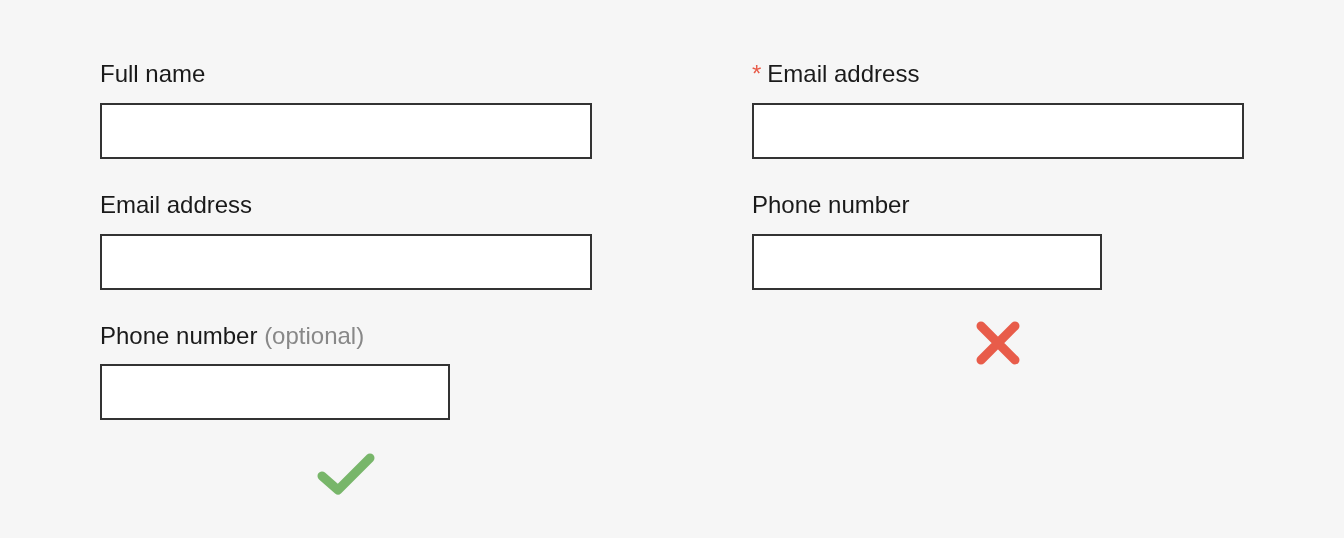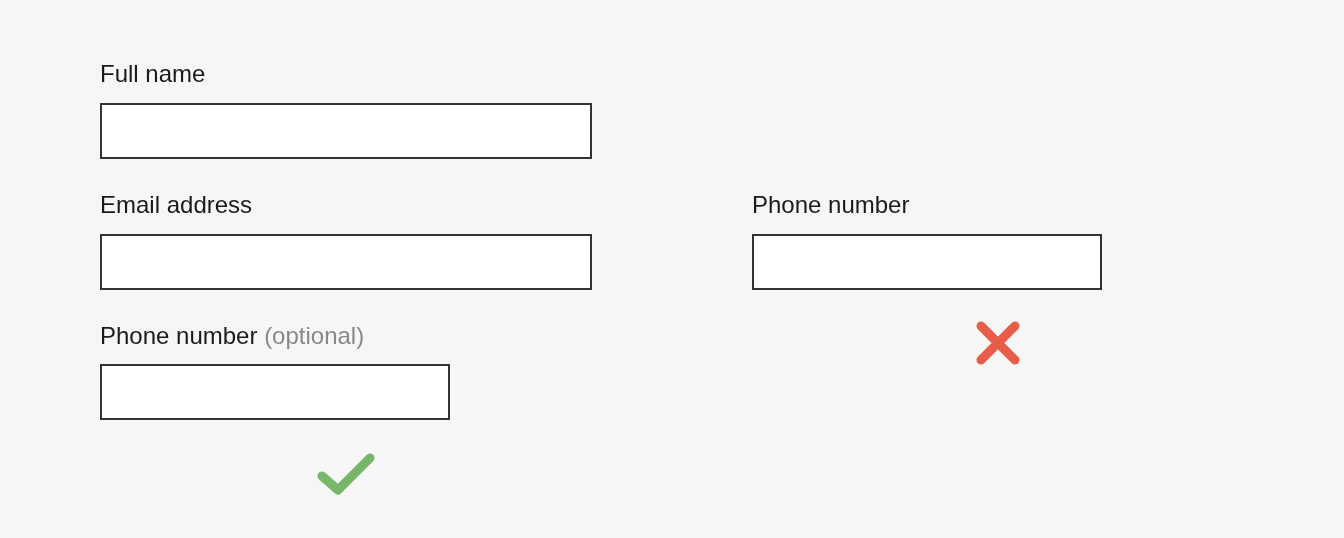--- a/index.html
+++ b/index.html
@@ -11,21 +11,20 @@
       background: #f6f6f6;
       font-family: -apple-system, BlinkMacSystemFont, "Segoe UI", Helvetica, Arial, sans-serif;
       width: 1344px;
       height: 538px;
       position: relative;
     }
     .container {
       display: flex;
       padding: 60px 100px 0 100px;
       gap: 160px;
-      align-items: center;
     }
     .form-column {
       flex: 1;
       display: flex;
       flex-direction: column;
     }
     .field-group {
       margin-bottom: 32px;
     }
     .field-group.last {
@@ -99,20 +98,26 @@
     <div class="verdict">
       <span>
         <svg class="check-svg" viewBox="0 0 60 50">
           <path d="M6 28 L22 42 L54 10" stroke="#78b66a" stroke-width="9" fill="none" stroke-linecap="round" stroke-linejoin="round"></path>
         </svg>
       </span>
     </div>
   </div>
 
   <div class="form-column">
+    <div class="field-group">
+      <label class="field-label">
+        <span class="required-asterisk">*</span><span>Email address</span>
+      </label>
+      <input type="text" class="text-input" value="" style="">
+    </div>
     <div class="field-group last">
       <label class="field-label">
         <span>Phone number</span>
       </label>
       <input type="text" class="text-input short" value="" style="">
     </div>
     <div class="verdict">
       <span>
         <svg class="cross-svg" viewBox="0 0 50 50">
           <path d="M8 8 L42 42 M42 8 L8 42" stroke="#e85c4a" stroke-width="9" fill="none" stroke-linecap="round"></path>

